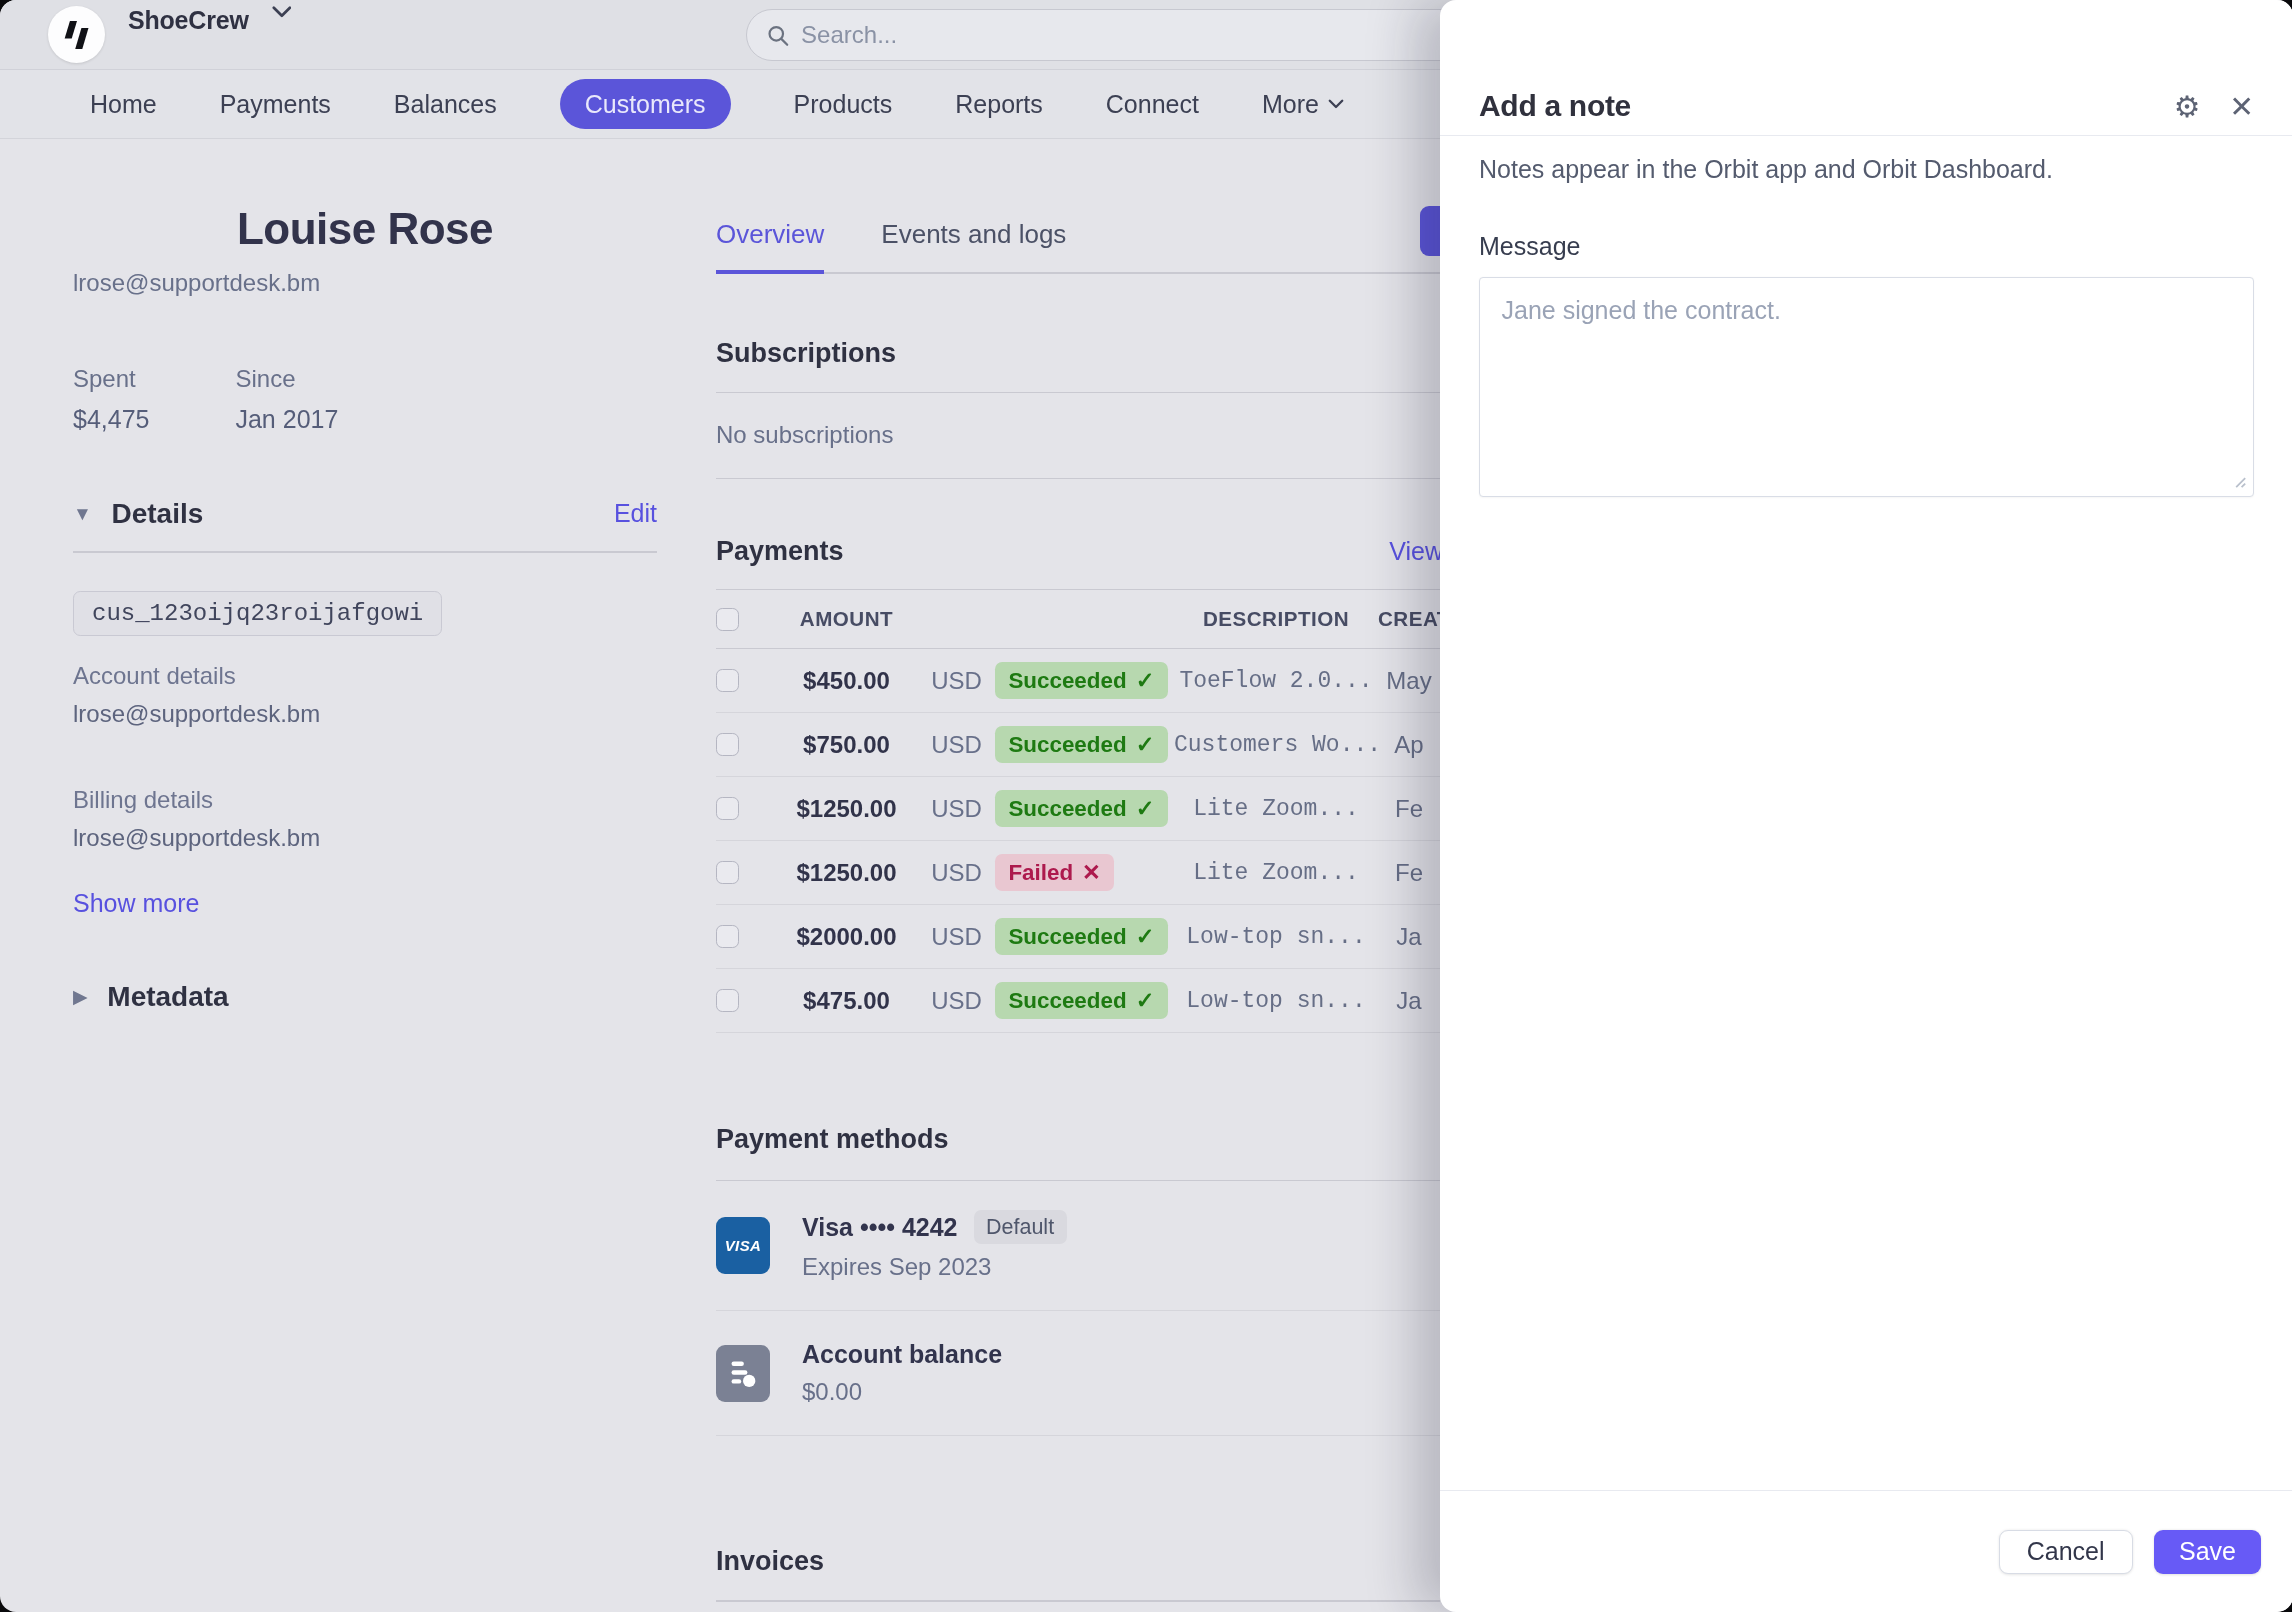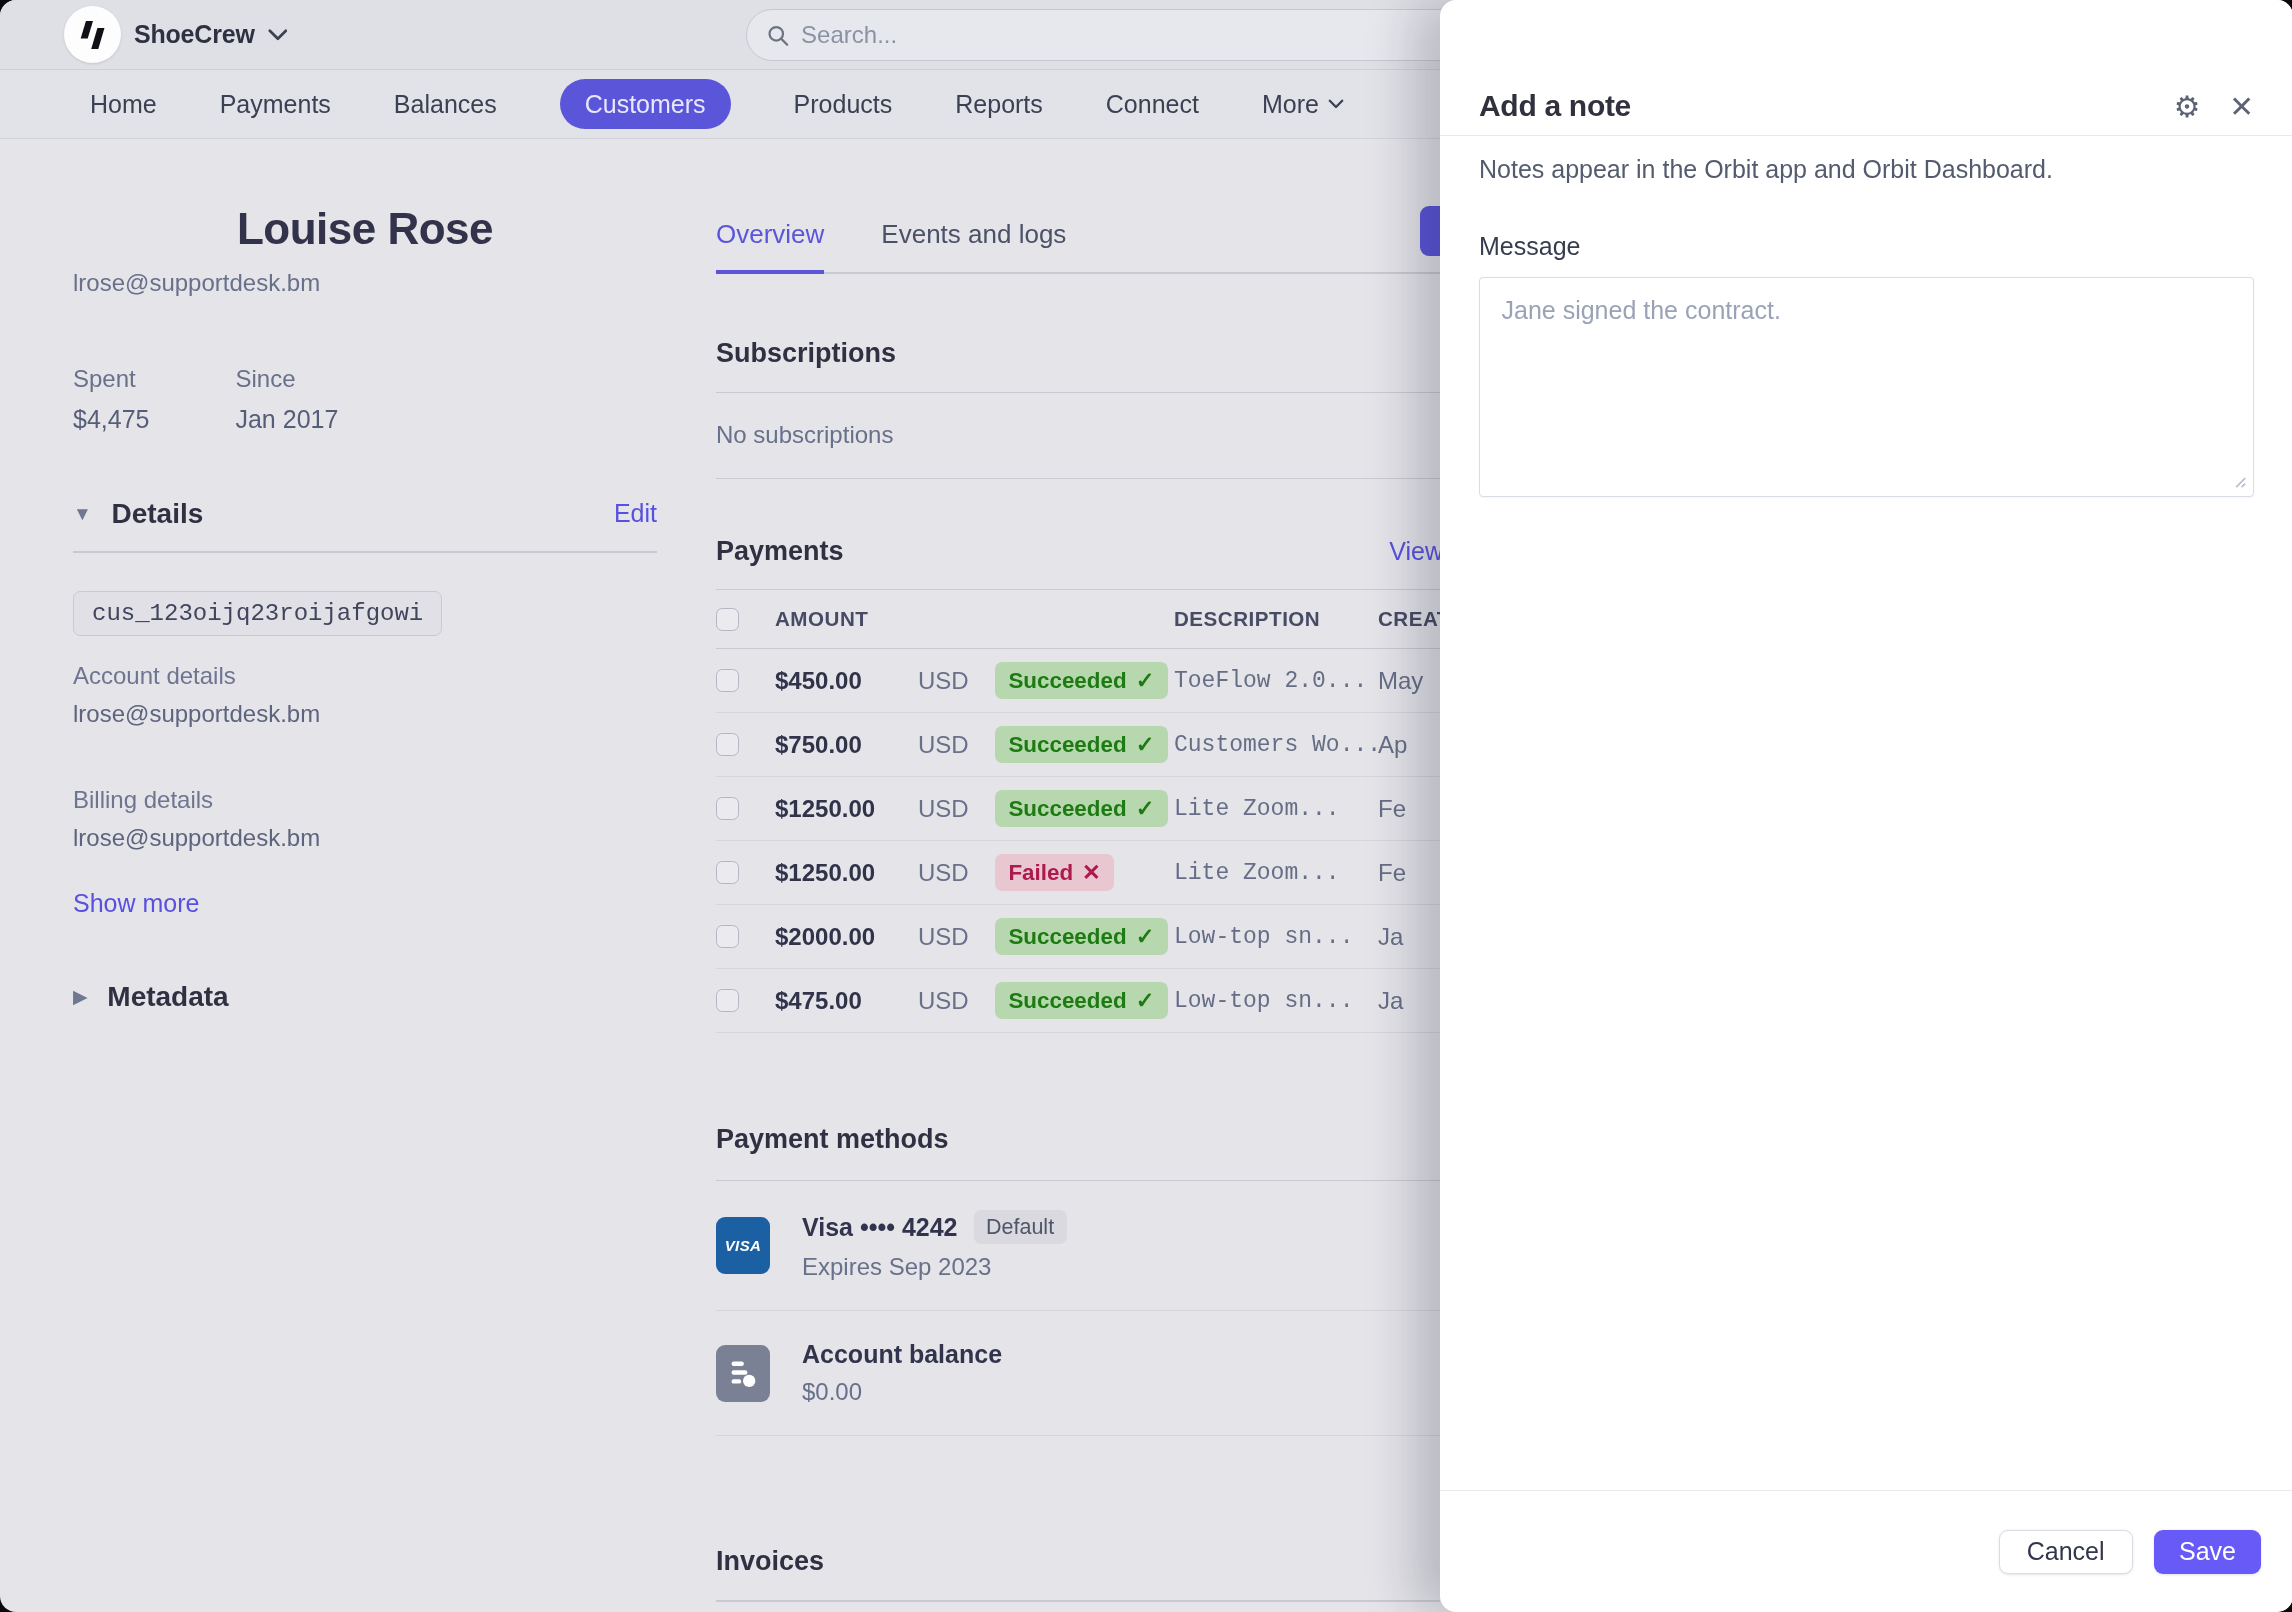--- a/index.html
+++ b/index.html
@@ -9,21 +9,21 @@
     --accent:#5b55d9; --link:#5851df; --btn:#675af6;
     --ok-bg:#b7d8af; --ok-tx:#1e7a12; --bad-bg:#e9c7d1; --bad-tx:#ad1a4d;
     --panel-div:#e8eaf0;
   }
   *{margin:0;padding:0;box-sizing:border-box;}
   body{background:#0a0a0c;font-family:"Liberation Sans",sans-serif;width:2293px;height:1612px;overflow:hidden;}
   .screen{position:relative;width:2293px;height:1612px;border-radius:16px;overflow:hidden;background:var(--bg);}
 
   
   .topbar{position:absolute;left:0;top:0;width:100%;height:70px;background:var(--bg-header);border-bottom:0.9px solid var(--div-soft);z-index:2;}
-  .brand{position:absolute;left:64px;top:6.3px;display:flex;align-items:center;gap:13px;cursor:pointer;}
+  .brand{position:absolute;left:48px;top:6.3px;display:flex;gap:23px;cursor:pointer;}
   .logo-circle{width:57px;height:57px;border-radius:50%;background:#fdfdfe;display:flex;align-items:center;justify-content:center;box-shadow:0 0.9px 2.7px rgba(0,0,0,.12);}
   .brand-name{font-size:25px;font-weight:700;color:var(--ink);letter-spacing:-0.2px;}
   .search{position:absolute;left:746px;top:9px;width:761px;height:52px;border:1.3px solid #c7c8d0;background:#e7e8ed;border-radius:26px;display:flex;align-items:center;padding:0 19.7px;gap:12.5px;}
   .search input{border:none;outline:none;background:transparent;font-size:24px;color:var(--ink-mid);width:100%;font-family:"Liberation Sans",sans-serif;}
   .search input::placeholder{color:var(--ink-soft);}
 
   
   .nav{position:absolute;left:0;top:70px;width:100%;height:69px;background:var(--bg-nav);border-bottom:0.9px solid var(--div-soft);display:flex;align-items:center;gap:63px;padding-left:90px;z-index:2;}
   .nav-item{font-size:25px;font-weight:500;color:#3c4053;cursor:pointer;white-space:nowrap;display:flex;align-items:center;gap:9px;}
   .nav-item.active{background:var(--accent);color:#e9e8fb;border-radius:895px;padding:10.7px 25px;}
@@ -54,21 +54,21 @@
   .tabs-divider{height:1.3px;background:var(--div);margin-top:-1.3px;}
   .m-title{font-size:27px;font-weight:700;color:var(--ink);line-height:32px;}
   .m-div{height:1.3px;background:var(--div);}
   .subs-title{margin-top:63px;}
   .subs-div1{margin-top:23px;}
   .subs-empty{margin-top:27px;font-size:24px;color:var(--ink-gray);line-height:29px;}
   .subs-div2{margin-top:29px;}
   .pay-head{margin-top:56px;width:727px;display:flex;align-items:baseline;justify-content:space-between;}
   .view-link{font-size:25px;color:var(--link);cursor:pointer;}
   .pay-div{margin-top:21.5px;}
-  .pgrid{display:grid;grid-template-columns:59px 143px 77px 179px 204px 1fr;align-items:center;}
+  .pgrid{display:grid;grid-template-columns:59px 143px 77px 179px 204px 1fr;align-items:center;text-align:center;}
   .phead-row{height:59px;border-bottom:1.3px solid var(--div);}
   .col-h{font-size:20.6px;font-weight:600;letter-spacing:0.5px;color:#474c64;}
   .cb{width:23px;height:23px;border:1.8px solid #b5b6c2;border-radius:6.3px;background:#eaeaef;cursor:pointer;}
   .prow{height:64px;border-bottom:1.3px solid var(--div-soft);cursor:pointer;}
   .amt{font-size:24px;font-weight:600;color:#31334a;}
   .cur{font-size:24px;color:var(--ink-gray);}
   .badge{justify-self:start;display:inline-flex;align-items:center;gap:9px;font-size:22.4px;font-weight:600;border-radius:7.2px;padding:5.4px 13.4px;}
   .badge.ok{background:var(--ok-bg);color:var(--ok-tx);}
   .badge.bad{background:var(--bad-bg);color:var(--bad-tx);}
   .desc{font-family:"Liberation Mono",monospace;font-size:23px;color:#666e86;white-space:nowrap;}

